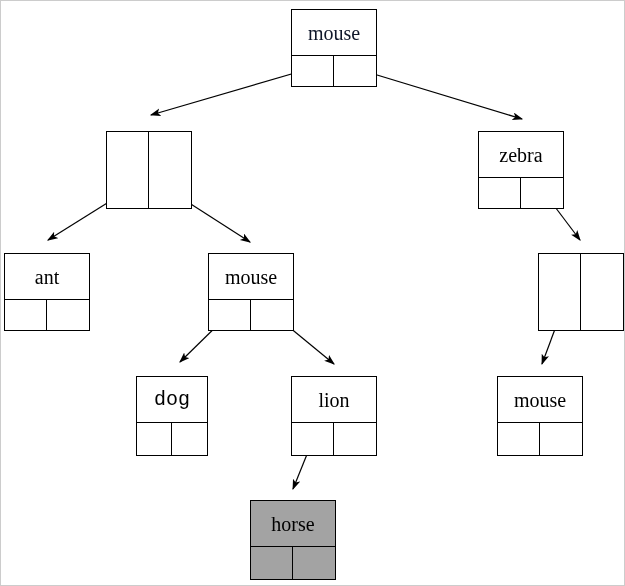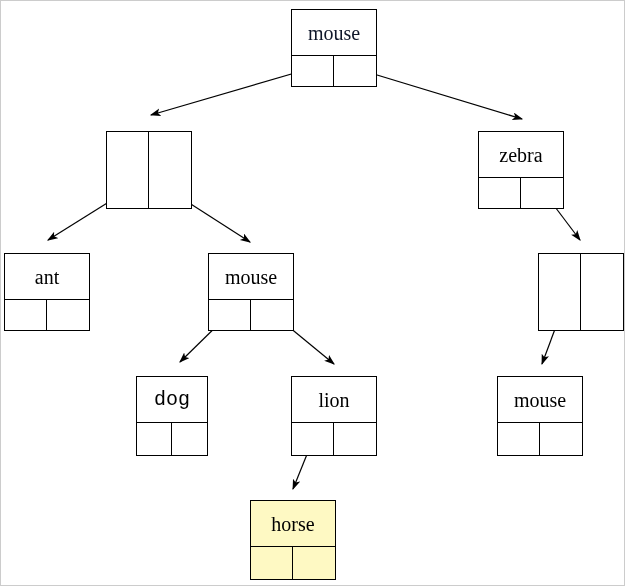--- a/index.html
+++ b/index.html
@@ -137,21 +137,21 @@
           <div class="ptr ptr-right"></div>
         </div>
       </div>
       <div class="node" style="left: 496px; top: 375px; width: 86px; height: 80px; border-color: rgb(0, 0, 0); background: rgb(255, 255, 255);">
         <div class="node-label" style="height: 46px; border-bottom-color: rgb(0, 0, 0); color: rgb(0, 0, 0);">mouse</div>
         <div class="node-pointers">
           <div class="ptr ptr-left" style="border-right-color: rgb(0, 0, 0);"></div>
           <div class="ptr ptr-right"></div>
         </div>
       </div>
-      <div class="node" style="left: 249px; top: 499px; width: 86px; height: 80px; border-color: rgb(0, 0, 0); background: #fef9c3;">
+      <div class="node" style="left: 249px; top: 499px; width: 86px; height: 80px; border-color: rgb(0, 0, 0); background: #a3a3a3;">
         <div class="node-label" style="height: 46px; border-bottom-color: rgb(0, 0, 0); color: rgb(0, 0, 0);">horse</div>
         <div class="node-pointers">
           <div class="ptr ptr-left" style="border-right-color: rgb(0, 0, 0);"></div>
           <div class="ptr ptr-right"></div>
         </div>
       </div>
     </div>
 
 </div>
 

